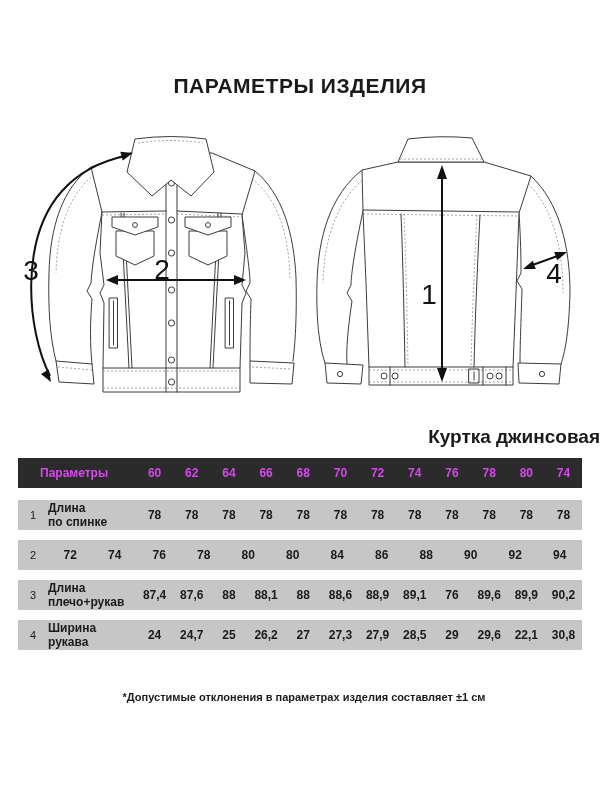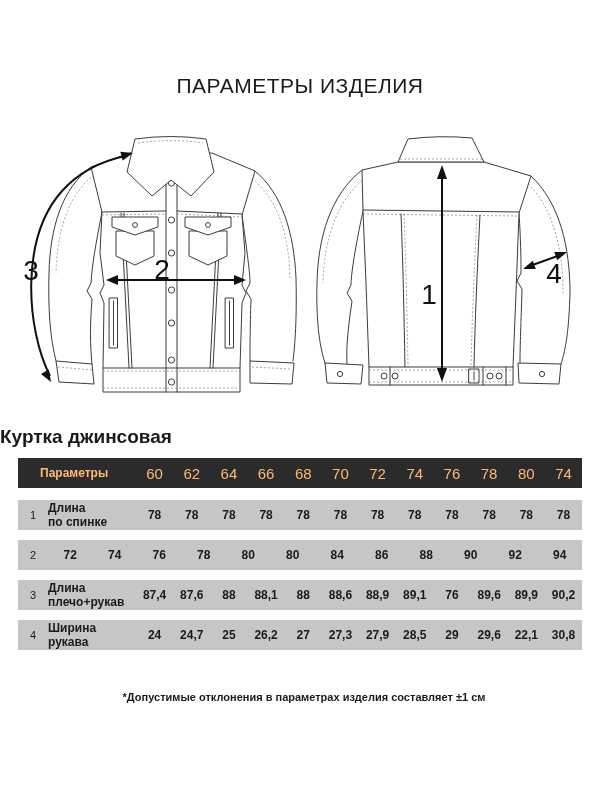--- a/index.html
+++ b/index.html
@@ -1,27 +1,27 @@
 <!DOCTYPE html>
 <html><head>
 <meta charset="utf-8">
 <style>
   html,body{margin:0;padding:0;background:#fff;}
   .page{position:relative;width:600px;height:800px;background:#ffffff;overflow:hidden;
         font-family:"Liberation Sans", sans-serif;color:#1a1a1a;}
   .page-title{position:absolute;top:74px;left:0;width:600px;text-align:center;
-        font-size:21px;font-weight:400;letter-spacing:.5px;margin:0;}
+        font-size:21px;font-weight:700;letter-spacing:.5px;margin:0;}
   .figure{position:absolute;top:133px;left:0;width:600px;height:272px;}
   .figure svg{display:block;}
-  .product-title{position:absolute;top:426px;left:0;width:600px;text-align:left;
+  .product-title{position:absolute;top:426px;left:0;width:600px;text-align:right;
         font-size:19px;font-weight:700;margin:0;}
   .size-table{position:absolute;top:458px;left:18px;width:564px;}
-  .thead{display:flex;align-items:center;height:30px;background:#2b2b2b;color:#fdba74;}
+  .thead{display:flex;align-items:center;height:30px;background:#2b2b2b;color:#d946ef;}
   .thead .plabel{width:118px;box-sizing:border-box;padding-left:22px;font-size:12px;font-weight:700;}
-  .thead .scell{flex:1;text-align:center;font-size:15px;font-weight:400;}
+  .thead .scell{flex:1;text-align:center;font-size:12px;font-weight:700;}
   .trow{display:flex;align-items:center;height:30px;background:#c6c6c6;margin-top:10px;}
   .trow.first{margin-top:12px;}
   .trow .num{width:30px;text-align:center;font-size:11px;font-weight:400;}
   .trow .rlabel{width:88px;font-size:12px;font-weight:700;line-height:1.2;}
   .trow .rlabel span{display:block;}
   .trow .vcell{flex:1;text-align:center;font-size:12px;font-weight:700;}
   .footnote{position:absolute;top:691px;left:4px;width:600px;text-align:center;
         font-size:11px;font-weight:700;}
   
   .ln{fill:none;stroke:#3c3c3c;stroke-width:1;stroke-linejoin:round;stroke-linecap:round;}

